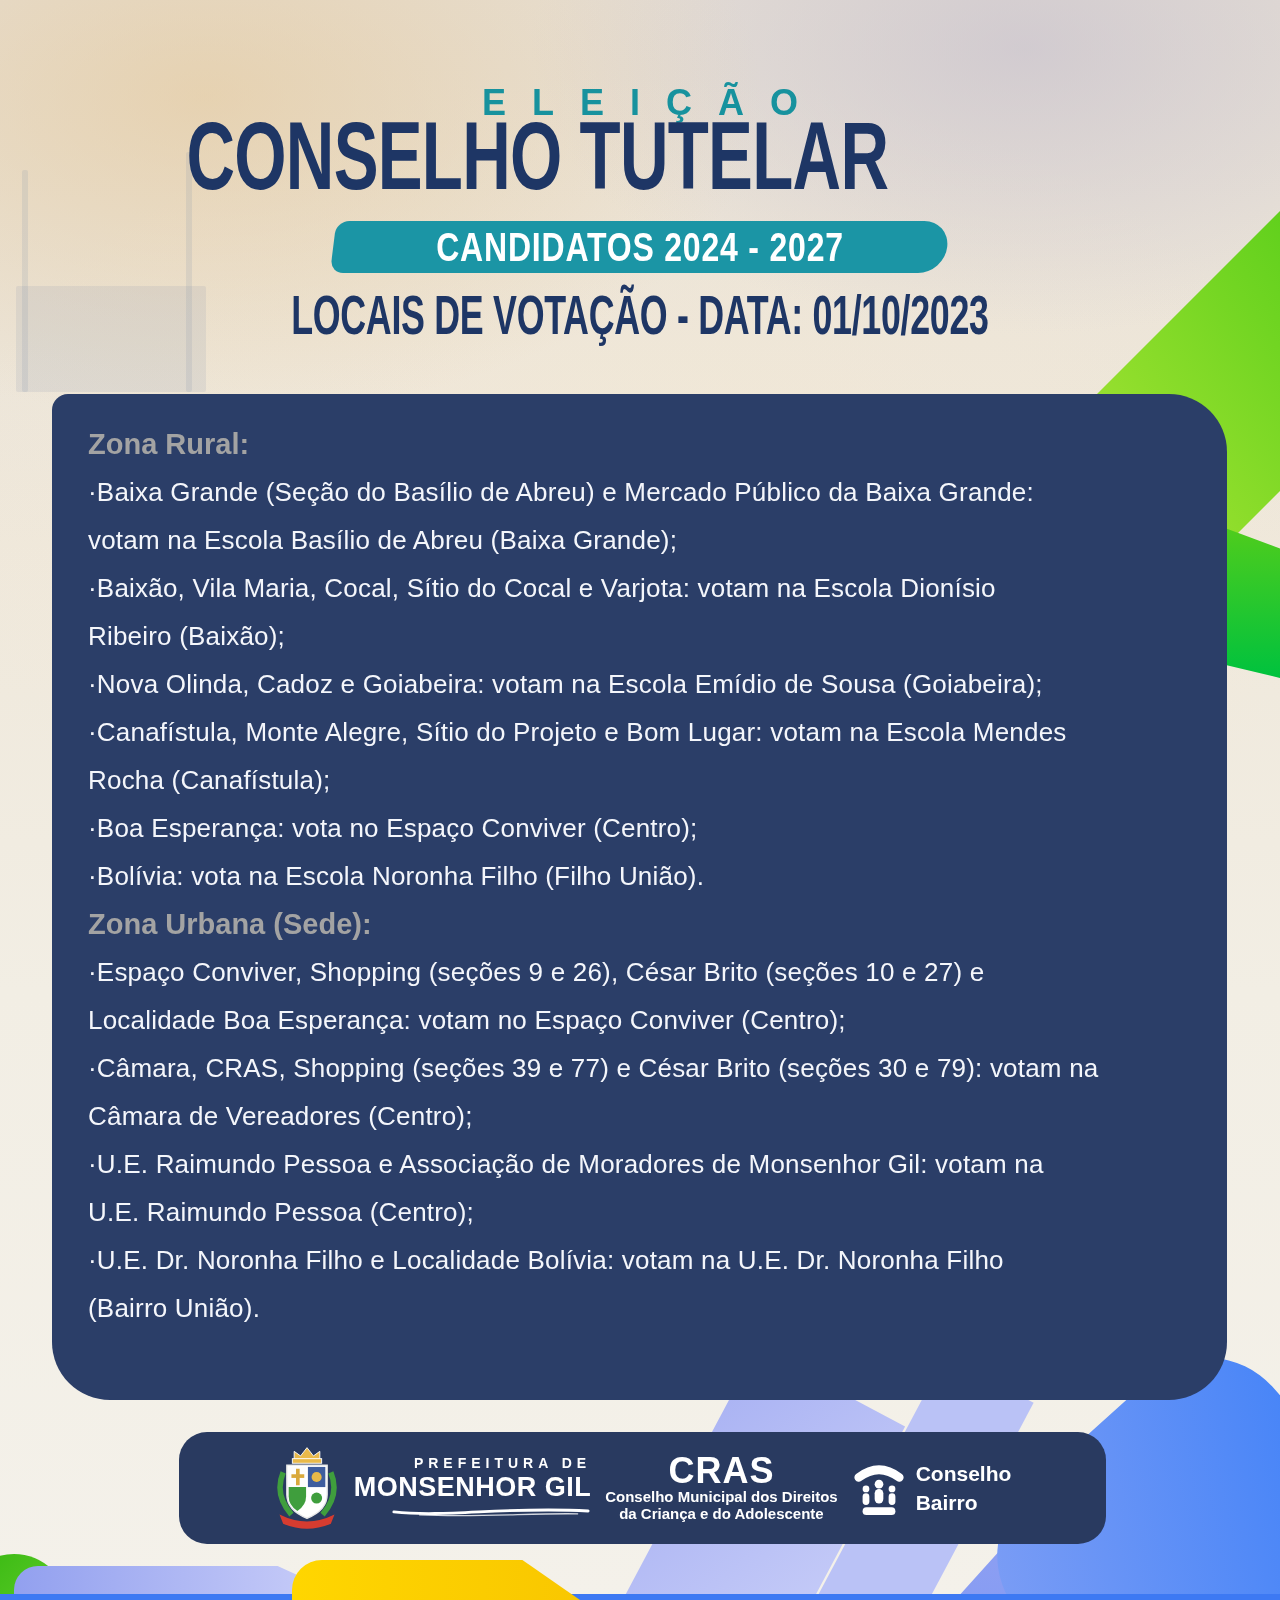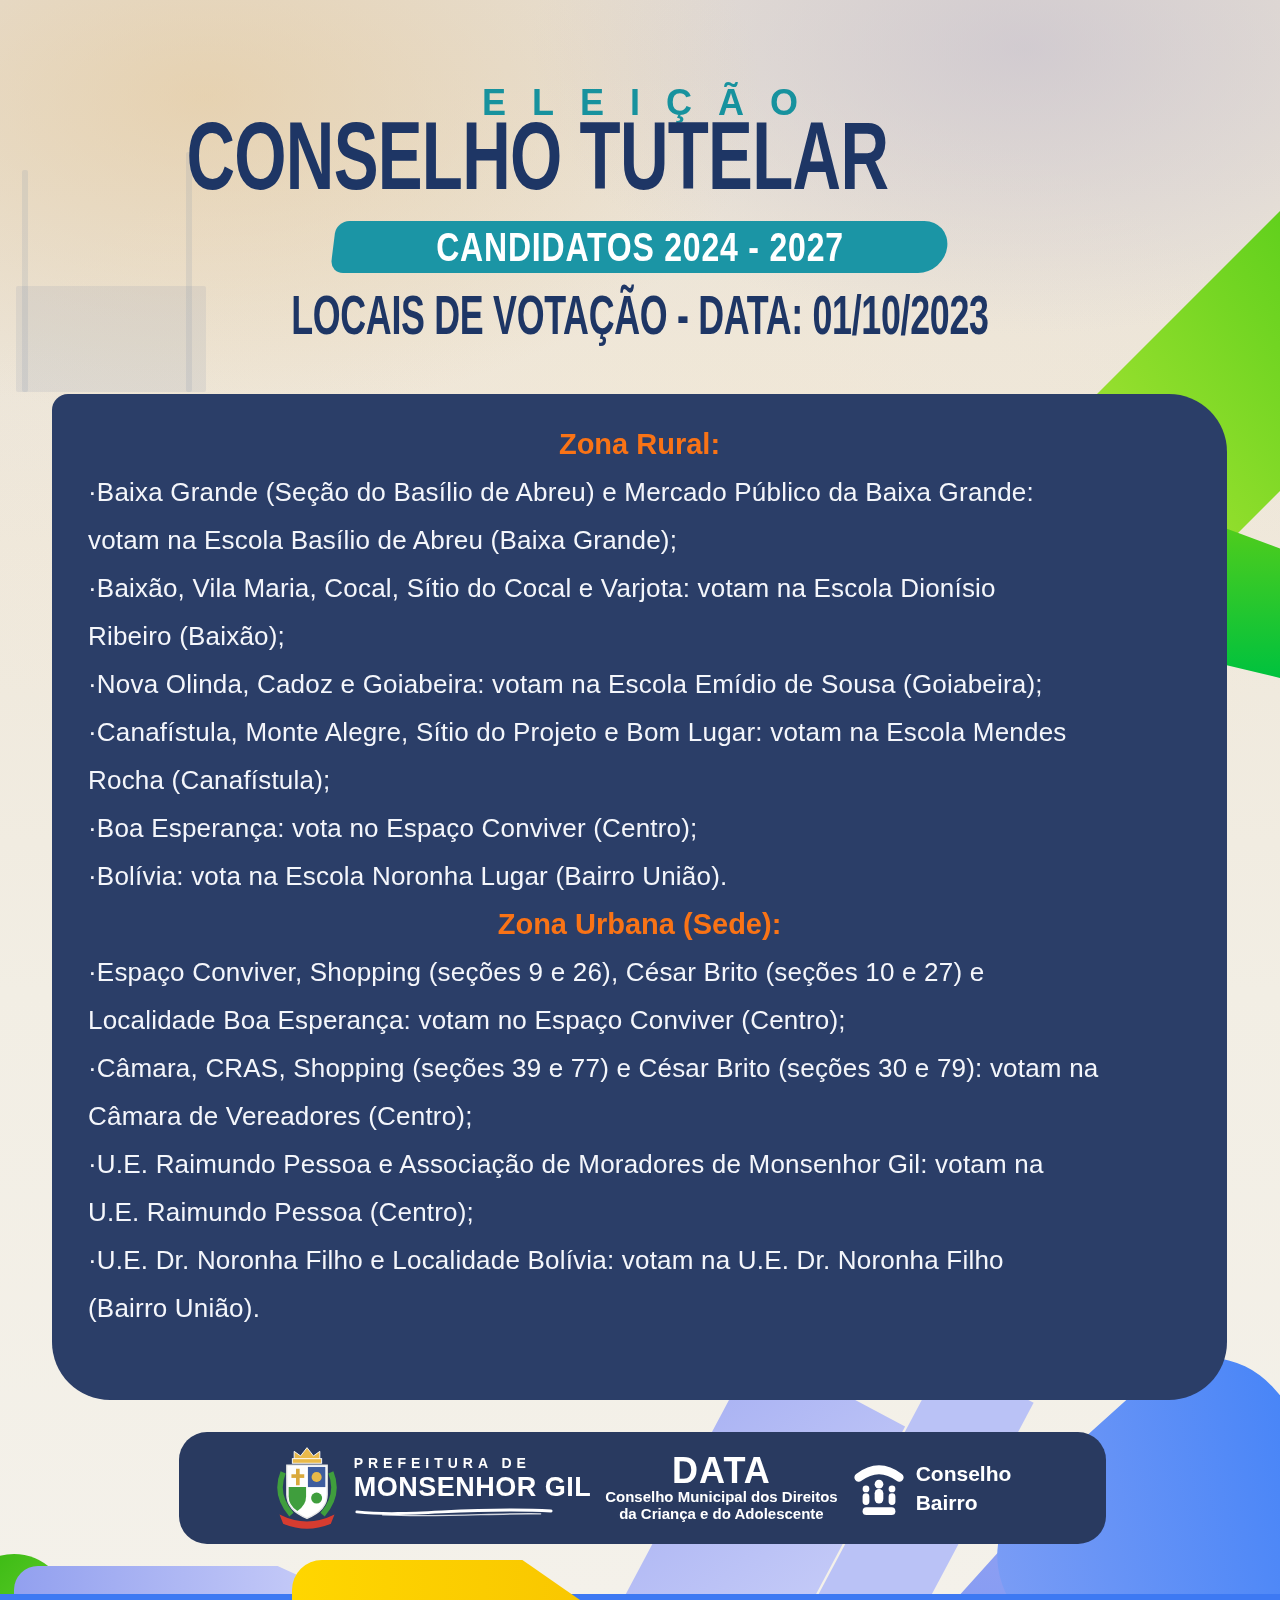--- a/index.html
+++ b/index.html
@@ -108,37 +108,37 @@
   .subtitle > span{ display:inline-block; transform:scaleX(.64); letter-spacing:-0.5px; }
 
   
   .panel{
     left:52px; top:394px; width:1175px; height:1006px;
     background:#2b3e68;
     border-radius:16px 58px 58px 58px;
     z-index:2; padding:26px 36px 0;
   }
   .zone-heading{
-    text-align:center; font-size:29px; font-weight:bold;
-    color:#f97316; line-height:48px;
+    text-align:left; font-size:29px; font-weight:bold;
+    color:#a3a3a3; line-height:48px;
   }
   .loc-line{
     font-size:26px; color:#f4f6fb; line-height:48px;
     white-space:pre-line; letter-spacing:.2px;
   }
 
   
   .footer{
     left:179px; top:1432px; width:927px; height:112px;
     background:#293a60; border-radius:28px; z-index:4;
     display:flex; align-items:center; justify-content:center;
     gap:14px; padding:0 16px; white-space:nowrap;
   }
   .crest{ flex:0 0 auto; }
-  .pref-block{ text-align:left; color:#fff; }
+  .pref-block{ text-align:right; color:#fff; }
   .pref-line1{ font-size:14px; font-weight:bold; letter-spacing:5px; }
   .pref-line2{ font-size:27px; font-weight:800; letter-spacing:.5px; margin-top:1px; }
   .sec-block{ text-align:center; color:#fff; }
   .sec-line1{ font-size:13px; font-weight:bold; letter-spacing:4px; }
   .sec-line2{ font-size:30px; font-weight:800; margin-top:2px; display:inline-block; transform:scaleX(.82); }
   .cmdca-block{ text-align:center; color:#fff; }
   .cmdca-acronym{ font-size:36px; font-weight:800; line-height:34px; letter-spacing:1px; }
   .cmdca-sub{ font-size:15px; font-weight:bold; line-height:17px; }
   .ct-block{ display:flex; align-items:center; gap:10px; color:#fff; }
   .ct-text{ font-size:21px; font-weight:800; line-height:29px; }
@@ -170,21 +170,21 @@
   <div>
       <div class="zone-heading">Zona Rural:</div>
       <p class="loc-line">·Baixa Grande (Seção do Basílio de Abreu) e Mercado Público da Baixa Grande:
 votam na Escola Basílio de Abreu (Baixa Grande);</p>
       <p class="loc-line">·Baixão, Vila Maria, Cocal, Sítio do Cocal e Varjota: votam na Escola Dionísio
 Ribeiro (Baixão);</p>
       <p class="loc-line">·Nova Olinda, Cadoz e Goiabeira: votam na Escola Emídio de Sousa (Goiabeira);</p>
       <p class="loc-line">·Canafístula, Monte Alegre, Sítio do Projeto e Bom Lugar: votam na Escola Mendes
 Rocha (Canafístula);</p>
       <p class="loc-line">·Boa Esperança: vota no Espaço Conviver (Centro);</p>
-      <p class="loc-line">·Bolívia: vota na Escola Noronha Lugar (Bairro União).</p>
+      <p class="loc-line">·Bolívia: vota na Escola Noronha Filho (Filho União).</p>
       <div class="zone-heading">Zona Urbana (Sede):</div>
       <p class="loc-line">·Espaço Conviver, Shopping (seções 9 e 26), César Brito (seções 10 e 27) e
 Localidade Boa Esperança: votam no Espaço Conviver (Centro);</p>
       <p class="loc-line">·Câmara, CRAS, Shopping (seções 39 e 77) e César Brito (seções 30 e 79): votam na
 Câmara de Vereadores (Centro);</p>
       <p class="loc-line">·U.E. Raimundo Pessoa e Associação de Moradores de Monsenhor Gil: votam na
 U.E. Raimundo Pessoa (Centro);</p>
       <p class="loc-line">·U.E. Dr. Noronha Filho e Localidade Bolívia: votam na U.E. Dr. Noronha Filho
 (Bairro União).</p>
     </div>
@@ -213,21 +213,21 @@
     <div class="pref-line1">PREFEITURA DE</div>
     <div class="pref-line2">MONSENHOR GIL</div>
     <svg width="200" height="12" viewBox="0 0 210 12">
       <path d="M3 7 C 60 13, 120 1, 207 6" stroke="#ffffff" stroke-width="3" fill="none" stroke-linecap="round"></path>
       <path d="M30 10 C 90 13, 150 8, 196 9" stroke="#ffffff" stroke-width="1.4" fill="none" opacity=".8" stroke-linecap="round"></path>
     </svg>
   </div>
 
 
   <div class="cmdca-block">
-    <div class="cmdca-acronym">DATA</div>
+    <div class="cmdca-acronym">CRAS</div>
     <div class="cmdca-sub">Conselho Municipal dos Direitos</div>
     <div class="cmdca-sub">da Criança e do Adolescente</div>
   </div>
 
   <div class="ct-block">
     <svg width="54" height="58" viewBox="0 0 56 60">
       <path d="M7 19 Q28 3 49 19" stroke="#ffffff" stroke-width="9" fill="none" stroke-linecap="round"></path>
       <circle cx="28" cy="26" r="4.5" fill="#ffffff"></circle>
       <rect x="23.5" y="31" width="9" height="15" rx="4.5" fill="#ffffff"></rect>
       <circle cx="14.5" cy="31" r="3.5" fill="#ffffff"></circle>

